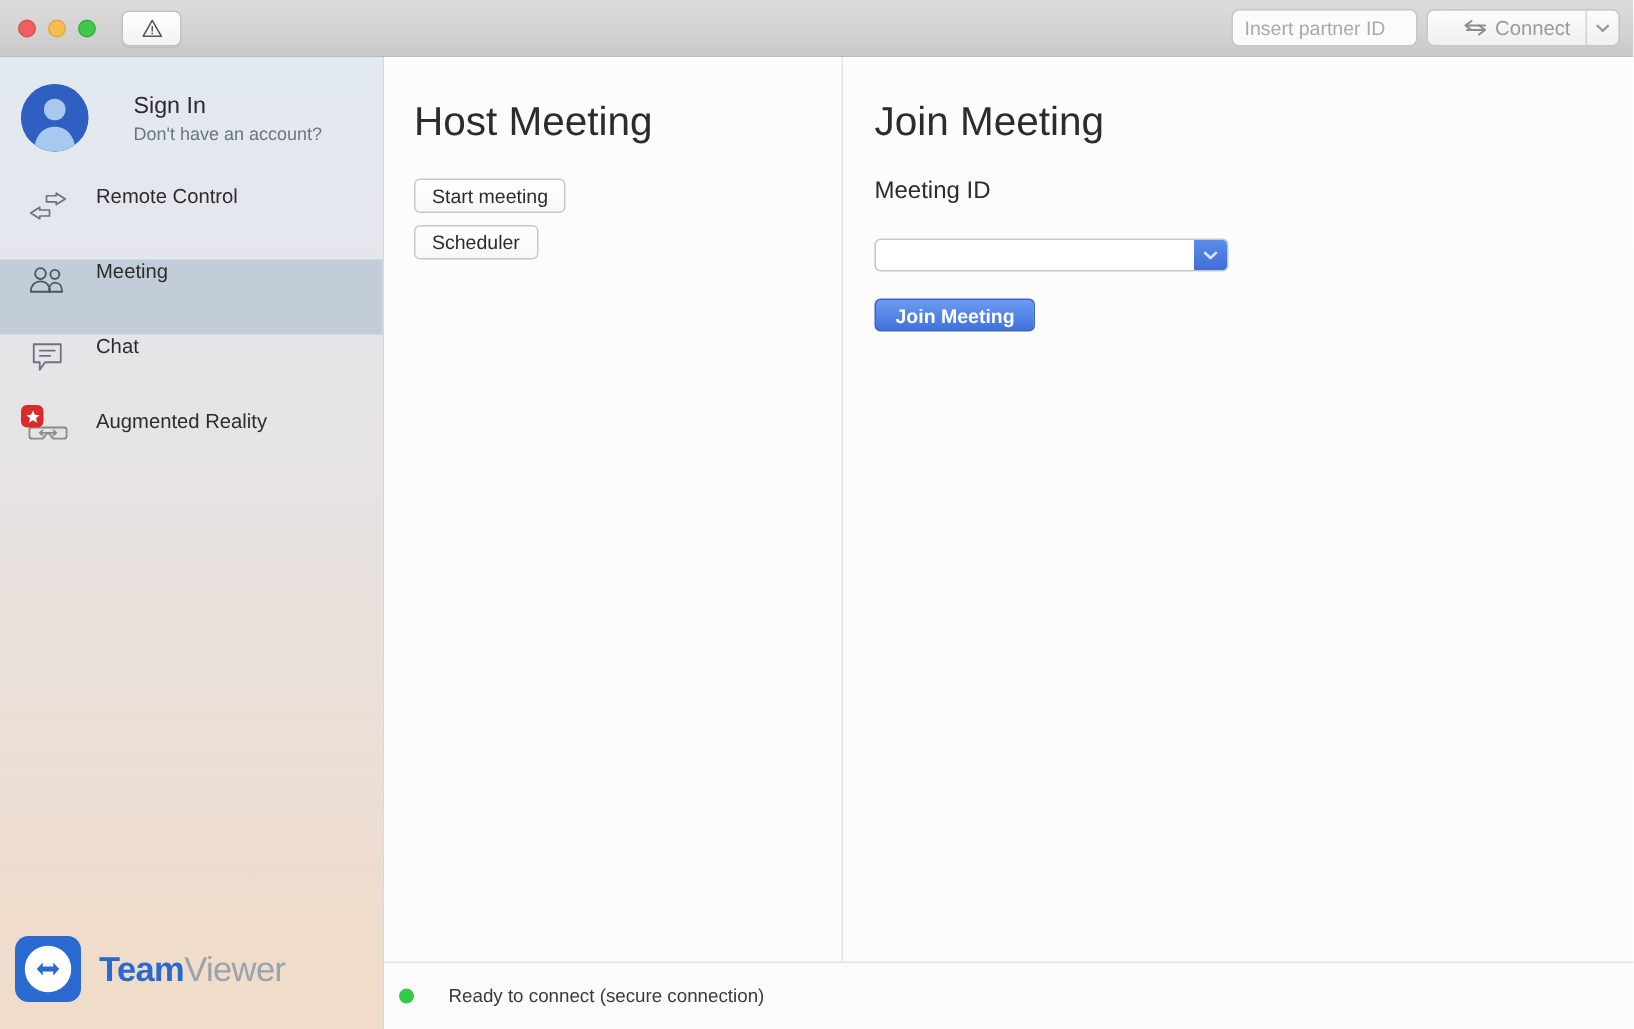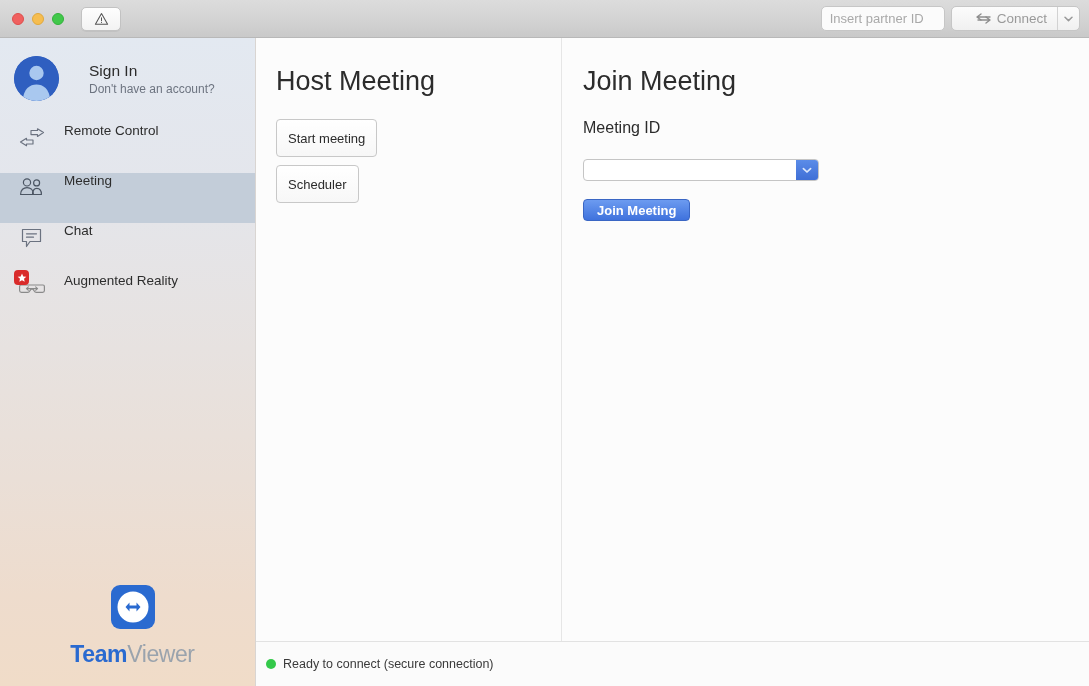--- a/index.html
+++ b/index.html
@@ -178,21 +178,20 @@
     border-radius: 4px;
     display: flex; align-items: center; justify-content: center;
   }
 
   .brand {
     margin-top: auto;
     display: flex;
     align-items: center;
     gap: 12px;
     padding: 0 0 18px 10px;
-    flex-direction: column;
   }
   .brand-mark {
     width: 44px; height: 44px;
     border-radius: 9px;
     background: #2a6ad0;
     display: flex; align-items: center; justify-content: center;
     flex: 0 0 44px;
   }
   .brand-text { font-size: 23px; letter-spacing: -0.4px; }
   .brand-text b { color: #2a6ad0; font-weight: bold; }
@@ -225,21 +224,21 @@
   }
   .panel-title {
     font-size: 27px;
     color: #2c2c2c;
     font-weight: normal;
     margin-bottom: 22px;
   }
 
   .plain-btn {
     display: block;
-    height: 38px;
+    height: 23px;
     padding: 0 11px;
     margin-bottom: 8px;
     background: linear-gradient(to bottom,#ffffff,#f7f7f7);
     border: 1px solid #c8c8c8;
     border-radius: 4px;
     font-size: 13px;
     font-family: "Liberation Sans", sans-serif;
     color: #2b2b2b;
     cursor: pointer;
   }
@@ -293,21 +292,21 @@
   }
 
   
   .statusbar {
     flex: 0 0 45px;
     height: 45px;
     border-top: 1px solid #e2e2e2;
     background: #fbfbfb;
     display: flex;
     align-items: center;
-    gap: 7px;
+    gap: 23px;
     padding-left: 10px;
   }
   .status-dot {
     width: 10px; height: 10px; border-radius: 50%;
     background: #34c94a;
     flex: 0 0 10px;
   }
   .status-text { font-size: 12.5px; color: #3a3a3a; }
 </style>
 </head>

